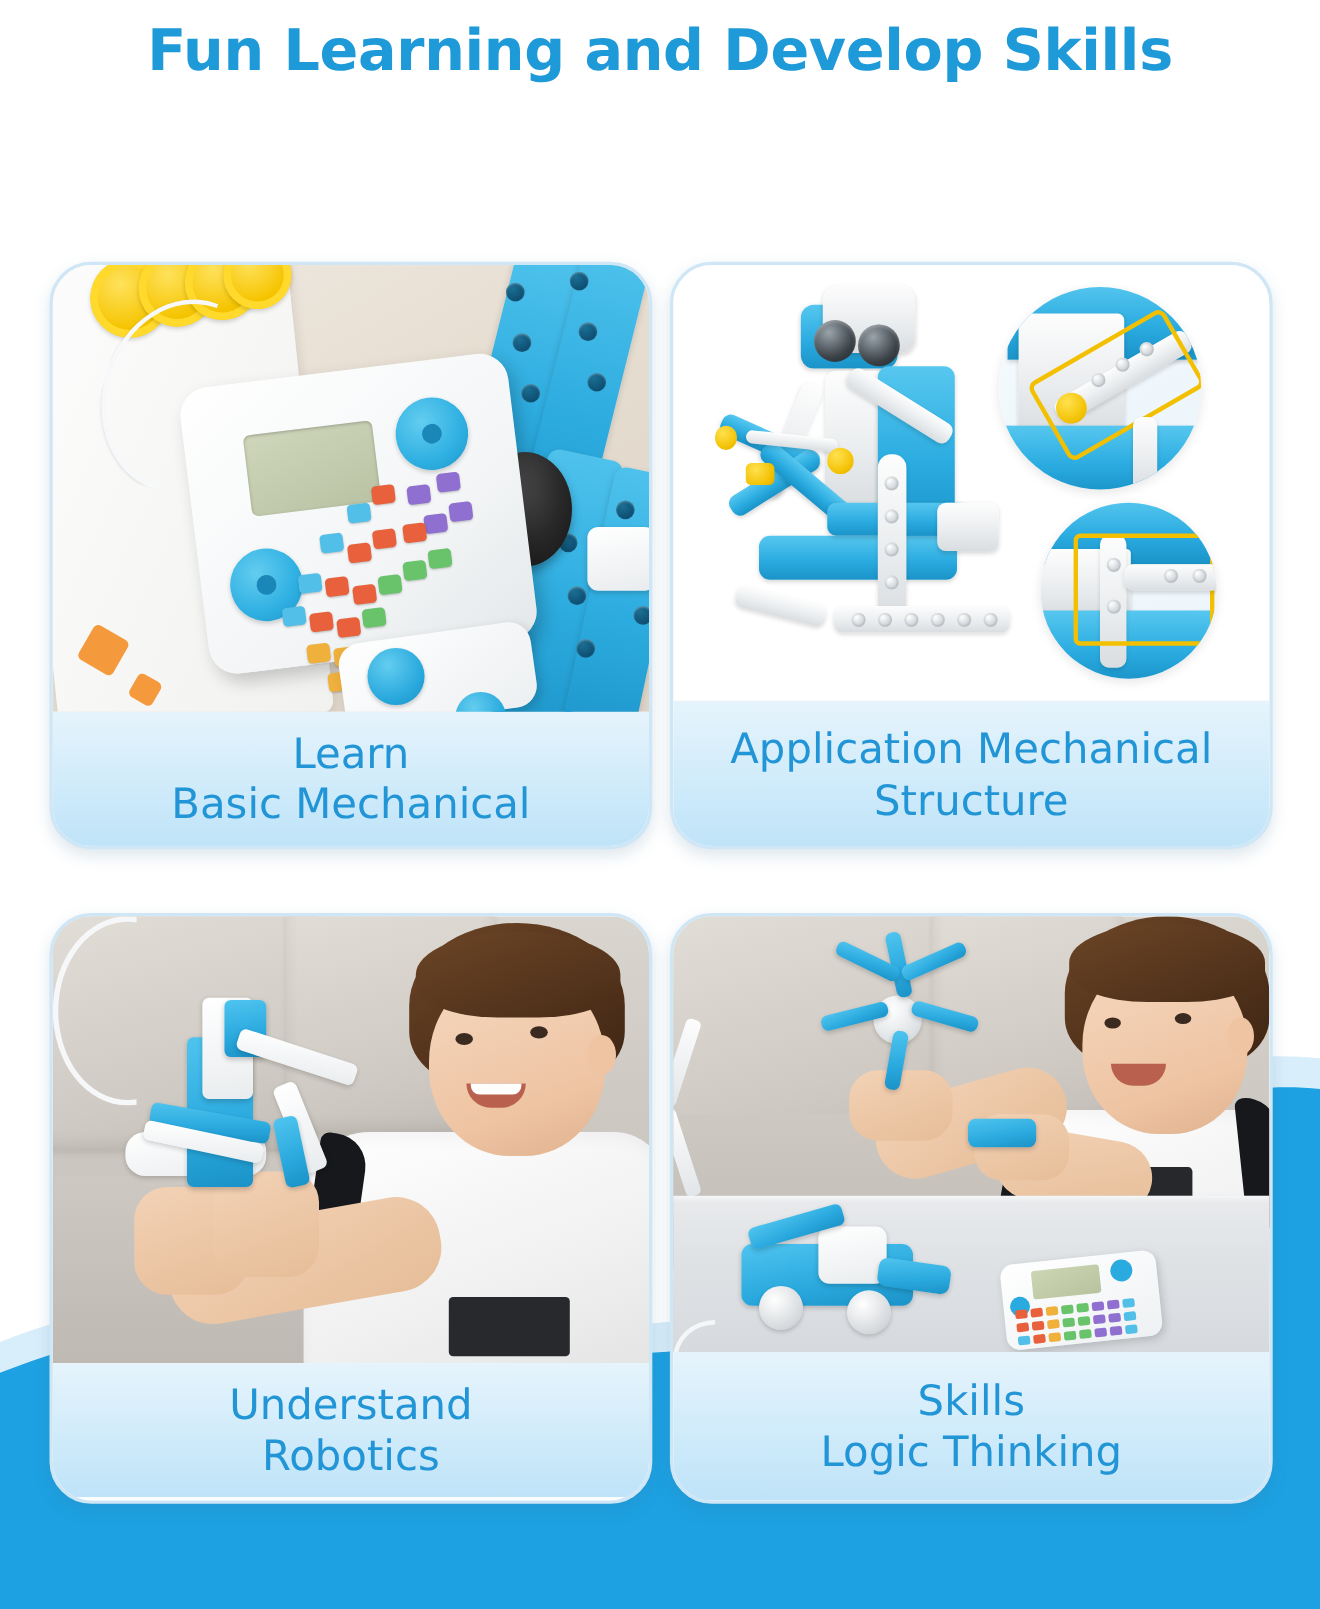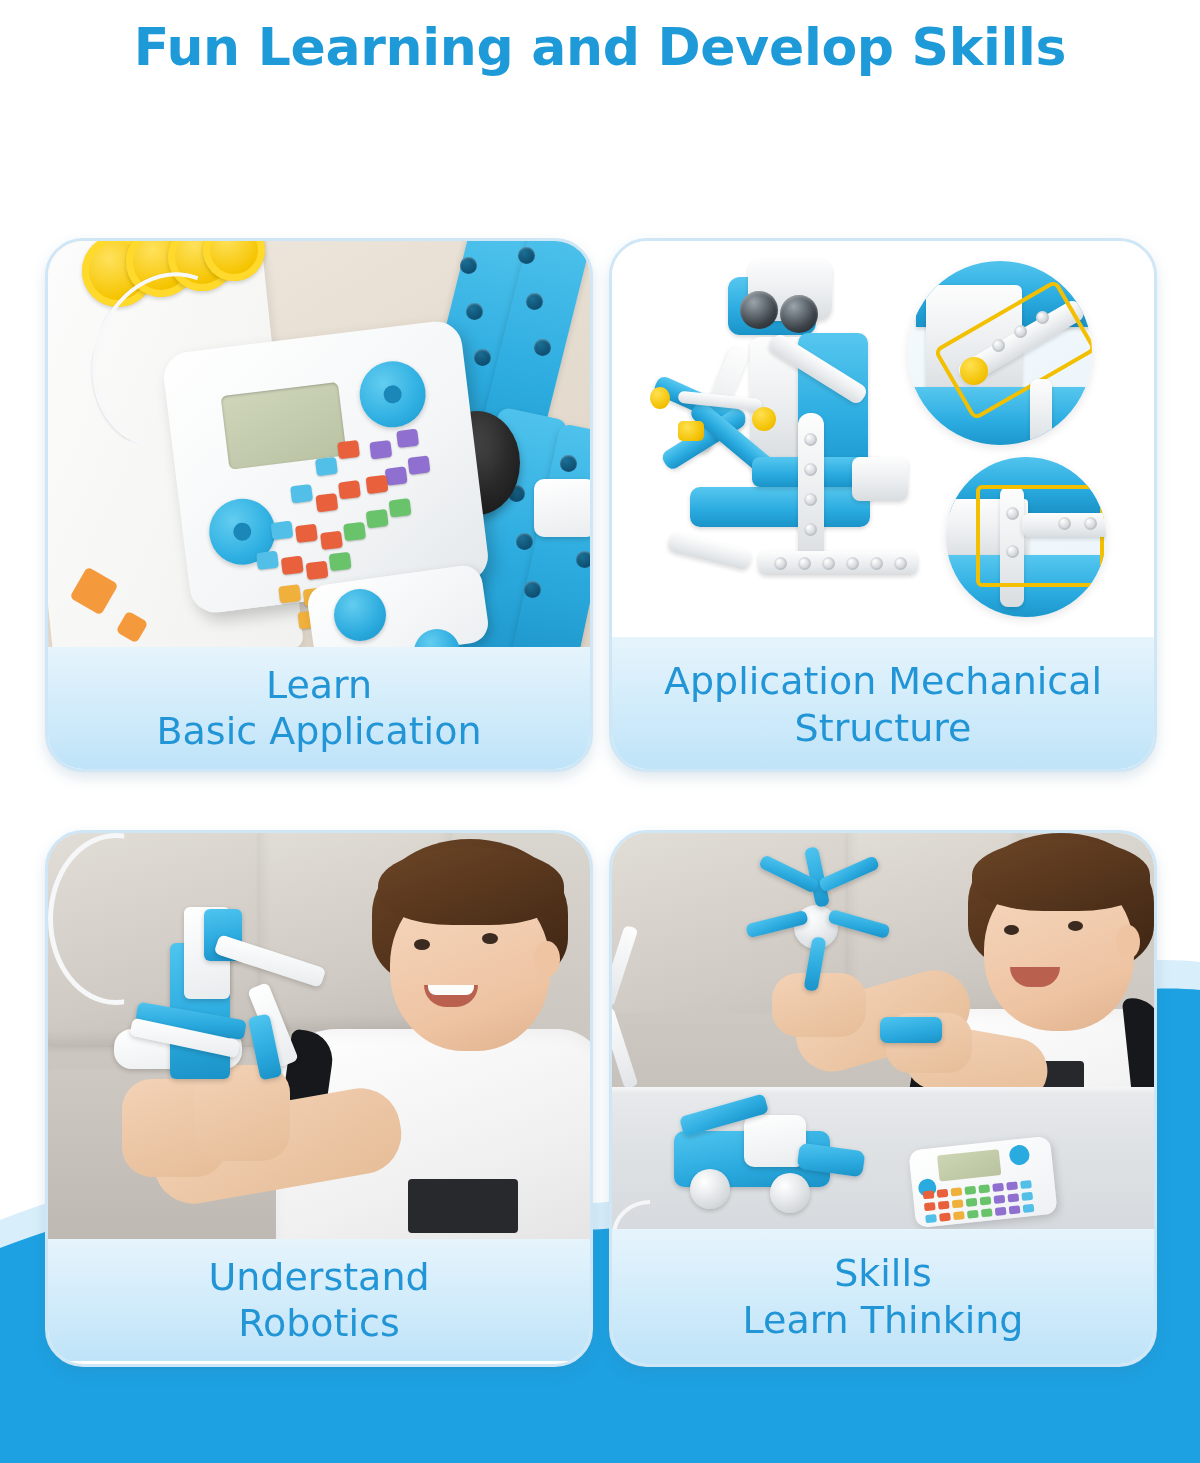--- a/index.html
+++ b/index.html
@@ -349,21 +349,21 @@
           <div class="key" style="left:104px;top:272px;background:#f0b03c;"></div>
         </div>
 
         <div class="puck" style="left:262px;top:334px;width:176px;height:78px;transform:rotate(-8deg);"></div>
         <div class="pc rnd" style="left:286px;top:348px;width:52px;height:52px;background:radial-gradient(circle at 36% 30%,#63cdf0,#29a9dd 62%,#1b90c6);box-shadow:0 2px 4px rgba(0,0,0,.2);"></div>
         <div class="pc rnd" style="left:366px;top:388px;width:46px;height:46px;background:radial-gradient(circle at 36% 30%,#63cdf0,#29a9dd 62%,#1b90c6);"></div>
       </div>
     </div>
     <div class="card-caption">
       <span>Learn</span>
-      <span>Basic Application</span>
+      <span>Basic Mechanical</span>
     </div>
   </div>
 
   <div class="card tall">
     <div class="card-photo">
       <div class="scene p3">
 
         <div class="beam-b" style="left:116px;top:36px;width:88px;height:58px;border-radius:12px;"></div>
         <div class="beam" style="left:136px;top:18px;width:84px;height:62px;border-radius:14px;"></div>
         <div class="eye" style="left:128px;top:50px;"></div>
@@ -547,17 +547,17 @@
           <div class="kk" style="left:52px;top:66px;background:#68c36a;"></div>
           <div class="kk" style="left:66px;top:66px;background:#68c36a;"></div>
           <div class="kk" style="left:80px;top:66px;background:#8f6fd0;"></div>
           <div class="kk" style="left:94px;top:66px;background:#8f6fd0;"></div>
           <div class="kk" style="left:108px;top:66px;background:#52bfe8;"></div>
         </div>
       </div>
     </div>
     <div class="card-caption">
       <span>Skills</span>
-      <span>Learn Thinking</span>
+      <span>Logic Thinking</span>
     </div>
   </div>
 
 </div>
 
 </body></html>

